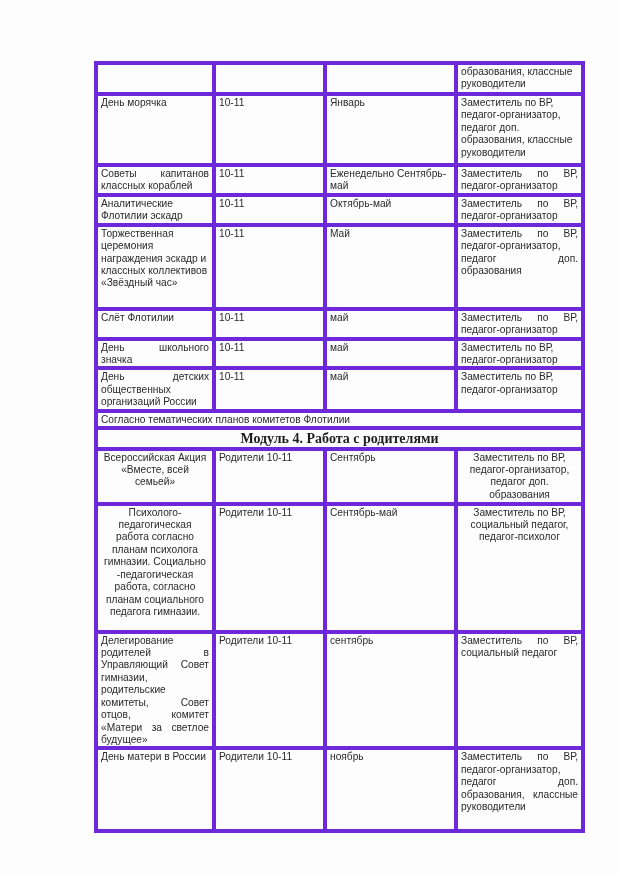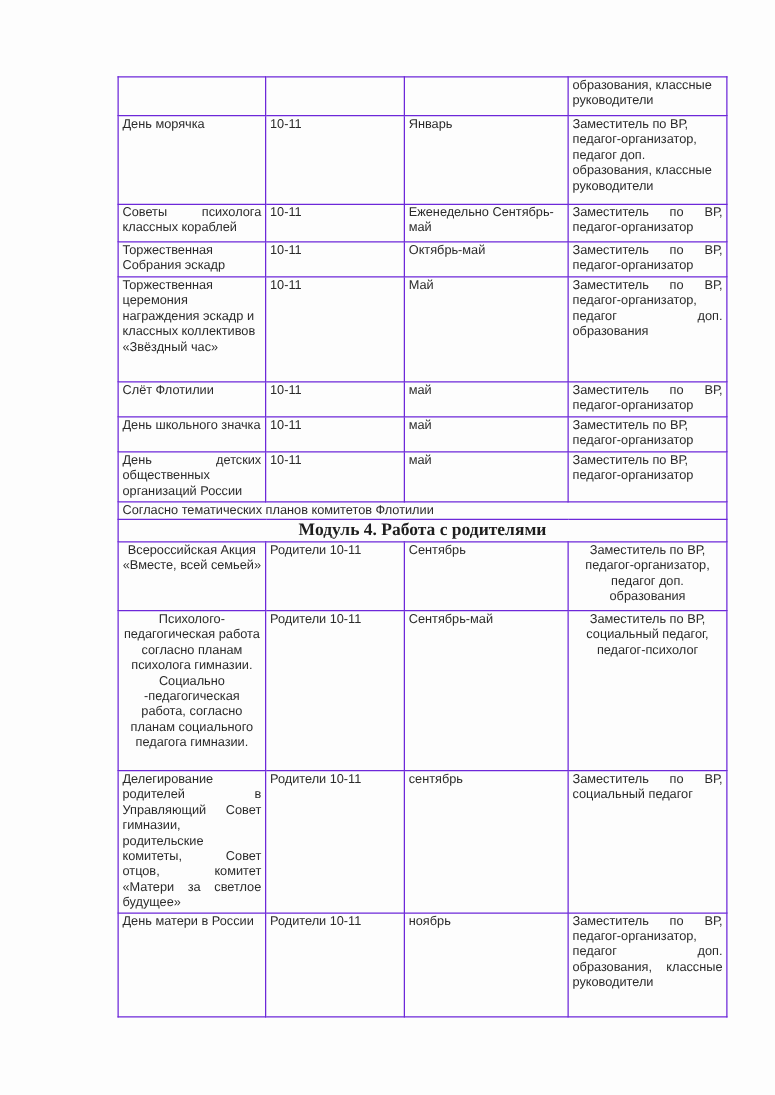--- a/index.html
+++ b/index.html
@@ -9,21 +9,21 @@
       font-family: "Liberation Sans", "DejaVu Sans", sans-serif;
       color: #2a2a2a;
     }
     .page { position: absolute; left: 0; top: 0; width: 620px; height: 876px; background: #fdfdfd; }
     table.plan {
       position: absolute; left: 94px; top: 61px; width: 487px;
       border-collapse: collapse; table-layout: fixed;
       font-size: 10.2px; line-height: 12.4px;
     }
     table.plan td {
-      border: 1px solid #6d28d9; vertical-align: top;
+      border: 4px solid #6d28d9; vertical-align: top;
       padding: 1px 3px 0 3px; word-wrap: break-word;
     }
     col.c1 { width: 118px; } col.c2 { width: 111px; } col.c3 { width: 131px; } col.c4 { width: 127px; }
     td.just { text-align: justify; text-align-last: left; }
     td.center { text-align: center; margin-top: 34px; }
     td.full { text-align: left; padding: 0 3px; line-height: 12px; }
     td.module {
       text-align: center; font-family: Liberation Serif, serif;
       font-weight: bold; font-size: 14px; line-height: 16px; padding: 0; color: #1e1e1e;
     }
@@ -46,27 +46,27 @@
         <td></td>
         <td>образования, классные руководители</td>
       </tr>
       <tr style="height:71px">
         <td>День морячка</td>
         <td>10-11</td>
         <td>Январь</td>
         <td>Заместитель по ВР, педагог-организатор, педагог доп. образования, классные руководители</td>
       </tr>
       <tr style="height:30px">
-        <td class="just">Советы психолога классных кораблей</td>
+        <td class="just">Советы капитанов классных кораблей</td>
         <td>10-11</td>
         <td>Еженедельно Сентябрь-май</td>
         <td class="just">Заместитель по ВР, педагог-организатор</td>
       </tr>
       <tr style="height:28px">
-        <td>Торжественная Собрания эскадр</td>
+        <td>Аналитические Флотилии эскадр</td>
         <td>10-11</td>
         <td>Октябрь-май</td>
         <td class="just">Заместитель по ВР, педагог-организатор</td>
       </tr>
       <tr style="height:84px">
         <td>Торжественная церемония награждения эскадр и классных коллективов «Звёздный час»</td>
         <td>10-11</td>
         <td>Май</td>
         <td class="just">Заместитель по ВР, педагог-организатор, педагог доп. образования</td>
       </tr>

